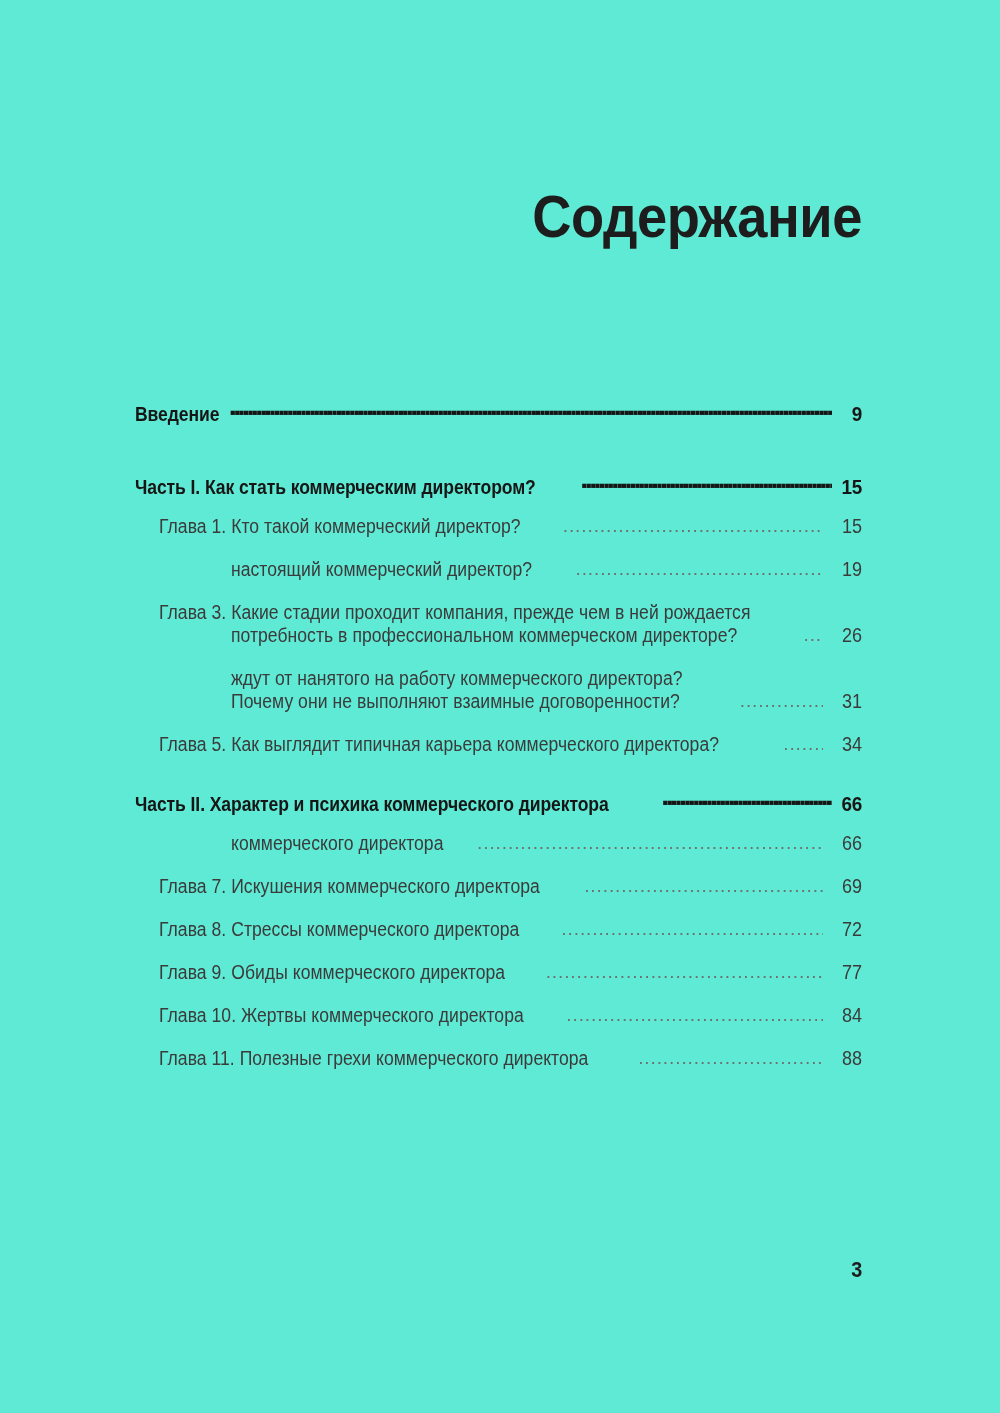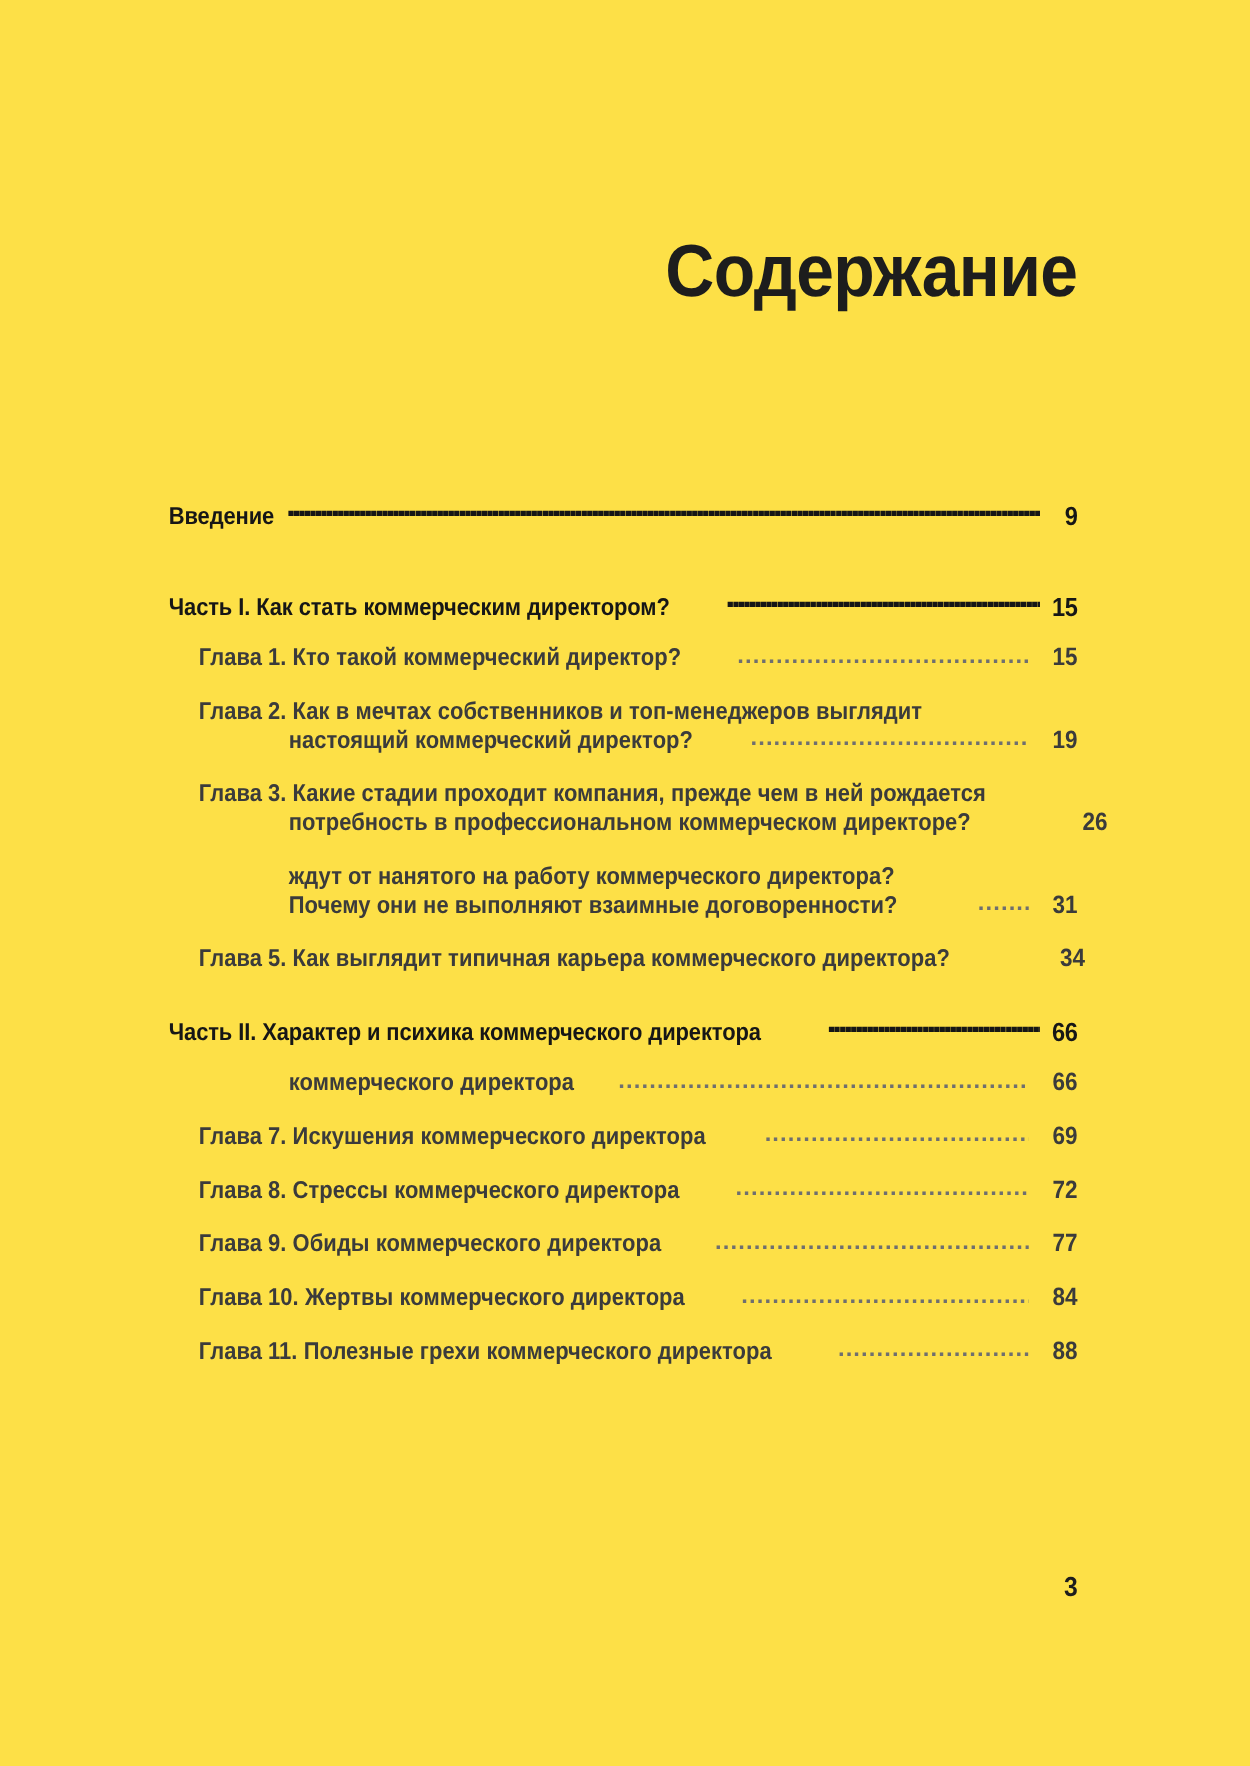--- a/index.html
+++ b/index.html
@@ -12,21 +12,21 @@
     width: 1000px;
     height: 1413px;
     position: relative;
     font-family: "Liberation Sans", "DejaVu Sans", sans-serif;
     -webkit-font-smoothing: antialiased;
   }
 
   .page {
     position: absolute;
     inset: 0;
-    background: #fde047;
+    background: #5eead4;
     overflow: hidden;
   }
 
   
   .toc-title {
     position: absolute;
     left: 135px;
     right: 138px;
     top: 148px;
     text-align: right;
@@ -49,21 +49,21 @@
   }
 
   .entry {
     position: relative;
     display: block;
   }
 
   
   .row {
     display: flex;
-    align-items: flex-start;
+    align-items: center;
     width: 100%;
   }
 
   .text {
     white-space: pre;
     transform: scaleX(0.9);
     transform-origin: left center;
     flex: 0 0 auto;
     max-width: 100%;
   }
@@ -104,21 +104,21 @@
   .entry.part .pageno {
     font-size: 21px;
     min-width: 30px;
     letter-spacing: -0.3px;
   }
 
   
   .entry.chapter {
     margin-bottom: 20px;
     color: #3b3b3b;
-    font-weight: 700;
+    font-weight: 400;
     font-size: 19.5px;
     padding-left: 24px;
   }
   .entry.chapter .text {
     letter-spacing: 0.05px;
   }
   .entry.chapter .leader {
     color: #6f6f6f;
     font-size: 19px;
     letter-spacing: 0.9px;
@@ -178,23 +178,20 @@
         </div>
       </div>
       <div class="entry chapter">
         <div class="row">
           <span class="text">Глава 1. Кто такой коммерческий директор?</span>
           <span class="leader">....................................................................................................................................................................................................................................................................</span>
           <span class="pageno">15</span>
         </div>
       </div>
       <div class="entry chapter">
-        <div class="row">
-          <span class="text">Глава 2. Как в мечтах собственников и топ-менеджеров выглядит</span>
-        </div>
         <div class="row cont">
           <span class="text">настоящий коммерческий директор?</span>
           <span class="leader">....................................................................................................................................................................................................................................................................</span>
           <span class="pageno">19</span>
         </div>
       </div>
       <div class="entry chapter">
         <div class="row">
           <span class="text">Глава 3. Какие стадии проходит компания, прежде чем в ней рождается</span>
         </div>

